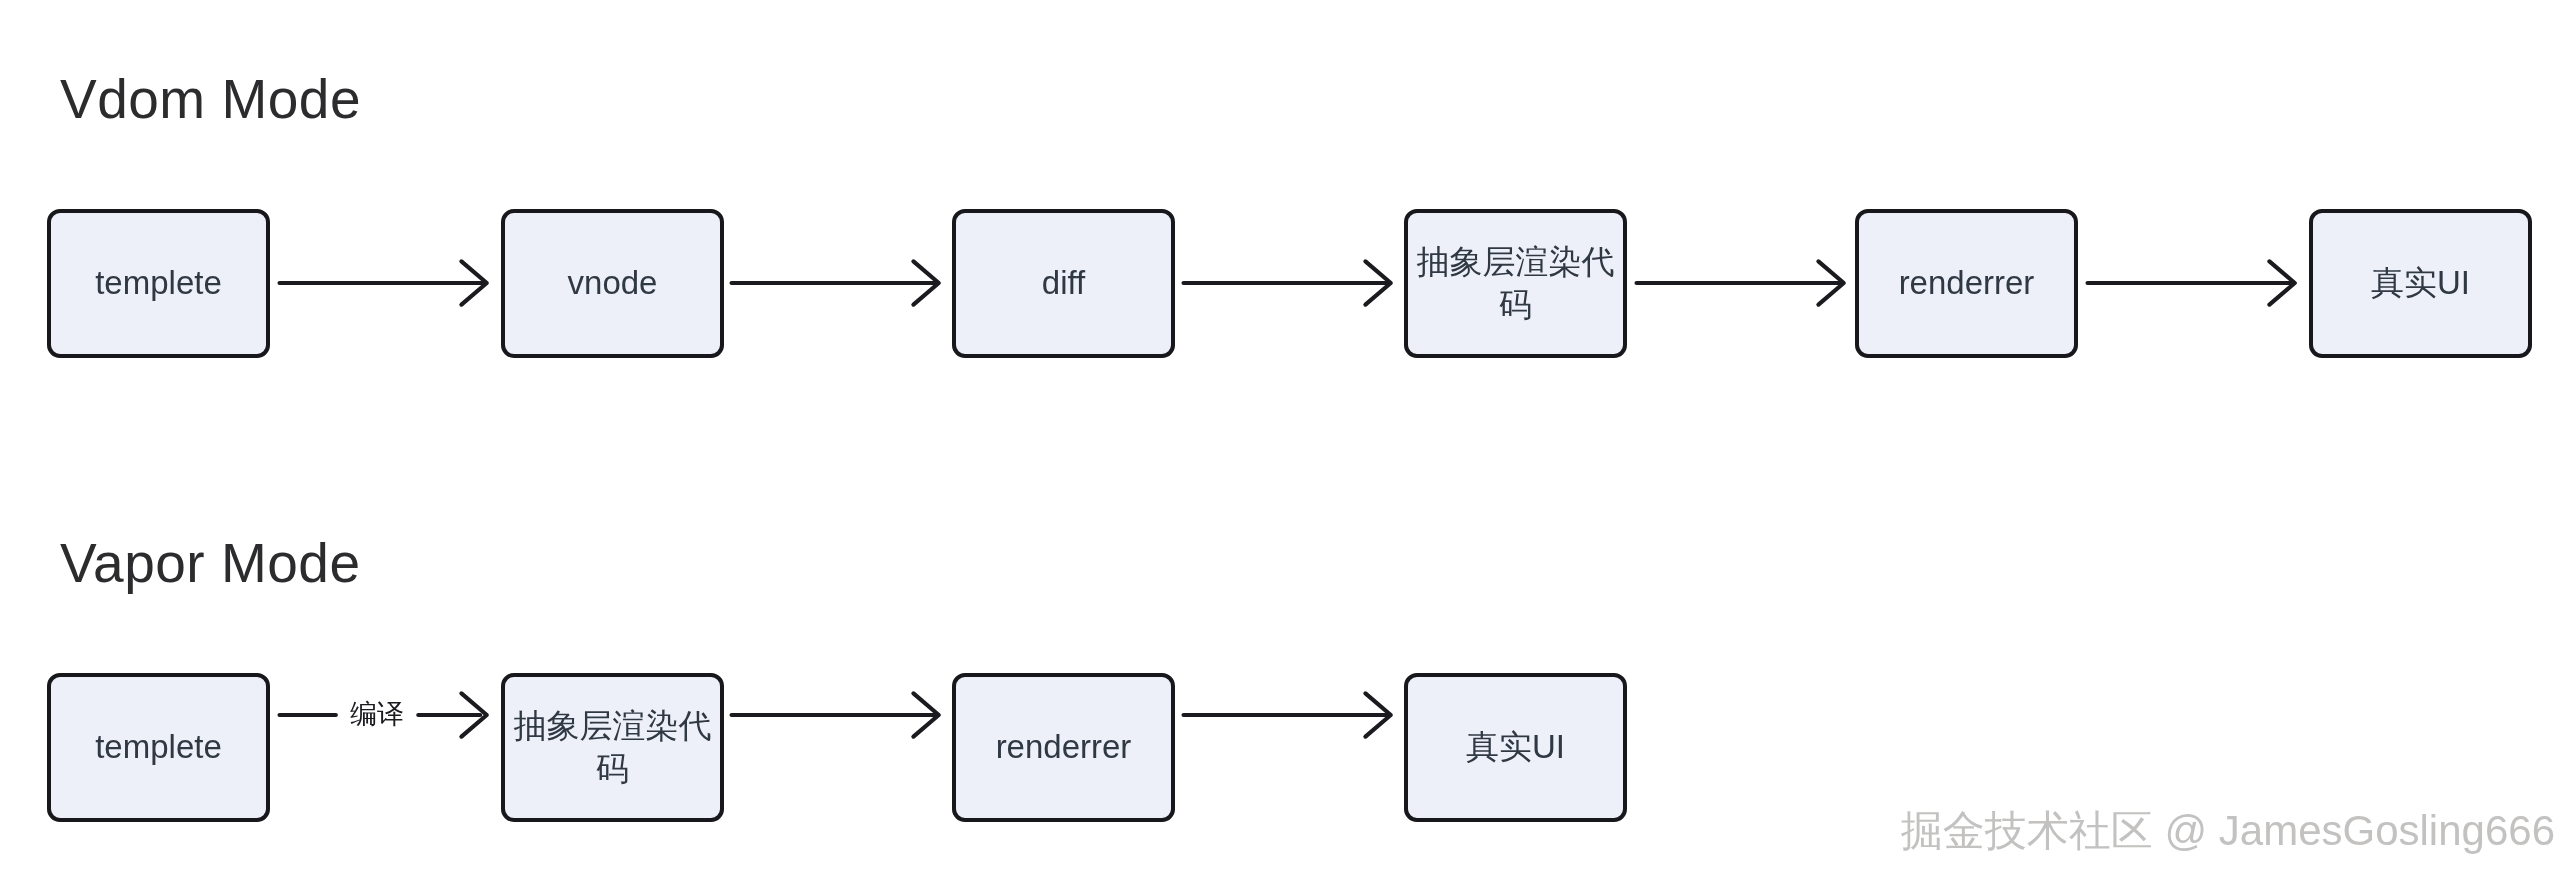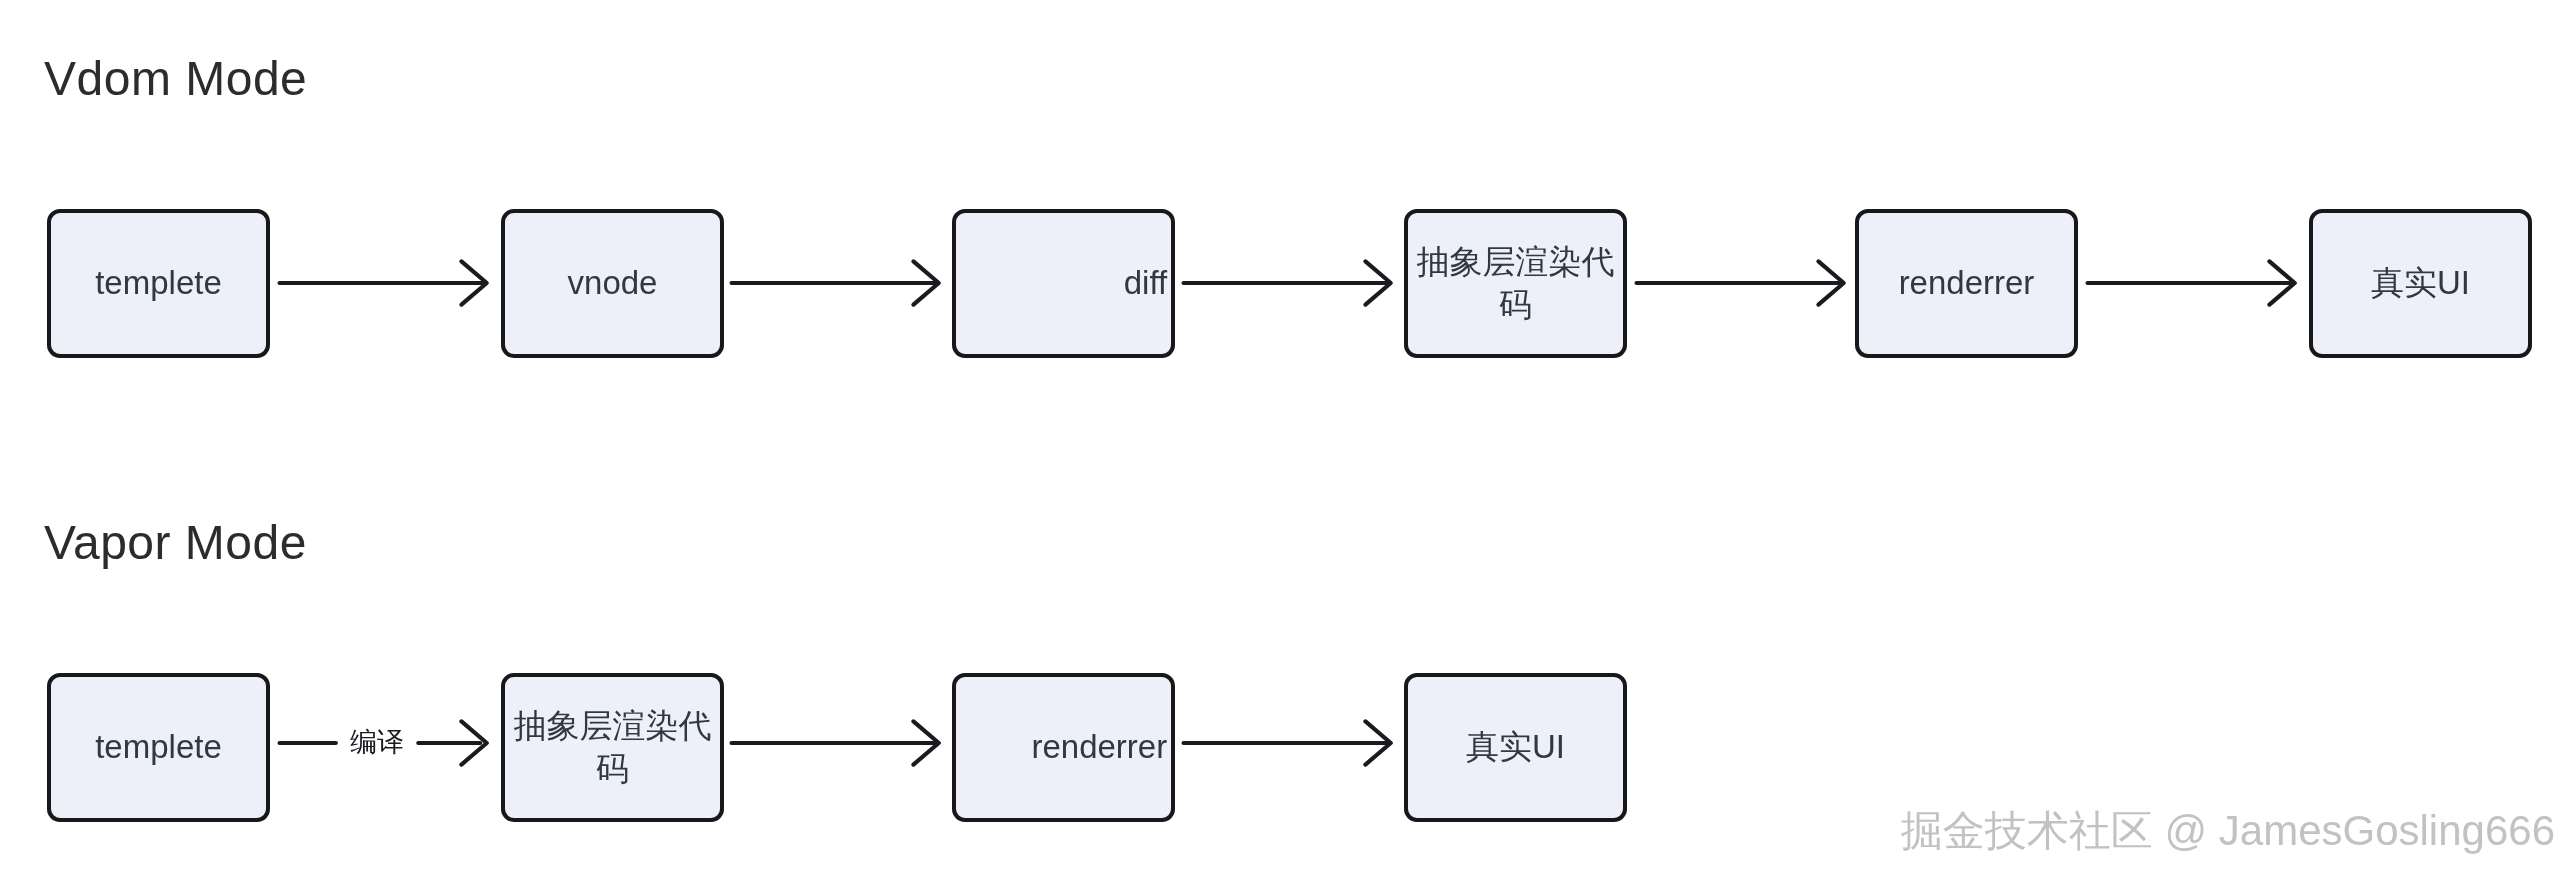--- a/index.html
+++ b/index.html
@@ -15,22 +15,22 @@
     font-family: "Liberation Sans", "DejaVu Sans", sans-serif;
   }
   .canvas {
     position: absolute;
     inset: 0;
     background: #ffffff;
   }
   .flow-title {
     position: absolute;
     left: 44px;
-    margin: 0;
-    font-size: 48px;
+    margin: 16px;
+    font-size: 55px;
     font-weight: 400;
     color: var(--title-text, #2c2c2e);
     letter-spacing: 0.5px;
     white-space: nowrap;
   }
   .t1 { top: 51px; }
   .t2 { top: 515px; text-align: center; }
 
   .node {
     position: absolute;
@@ -47,32 +47,32 @@
     padding: 0 3.8px;
     font-size: 33px;
     line-height: 1.29;
     color: var(--node-text, #303844);
     word-break: break-all;
   }
   .r1 { top: 209px; }
   .r2 { top: 673px; }
   .c1 { left: 47px; }
   .c2 { left: 501px; }
-  .c3 { left: 952px; justify-content: flex-end; }
+  .c3 { left: 952px; }
   .c4 { left: 1404px; }
   .c5 { left: 1855px; }
   .c6 { left: 2309px; }
 
   .arrow {
     position: absolute;
     width: 217px;
     height: 60px;
   }
   .ay1 { top: 253px; }
-  .ay2 { top: 713px; }
+  .ay2 { top: 685px; }
   .ax1 { left: 277px; }
   .ax2 { left: 729px; }
   .ax3 { left: 1181px; }
   .ax4 { left: 1634px; }
   .ax5 { left: 2085px; }
   .arrow svg {
     position: absolute;
     inset: 0;
     width: 100%;
     height: 100%;

